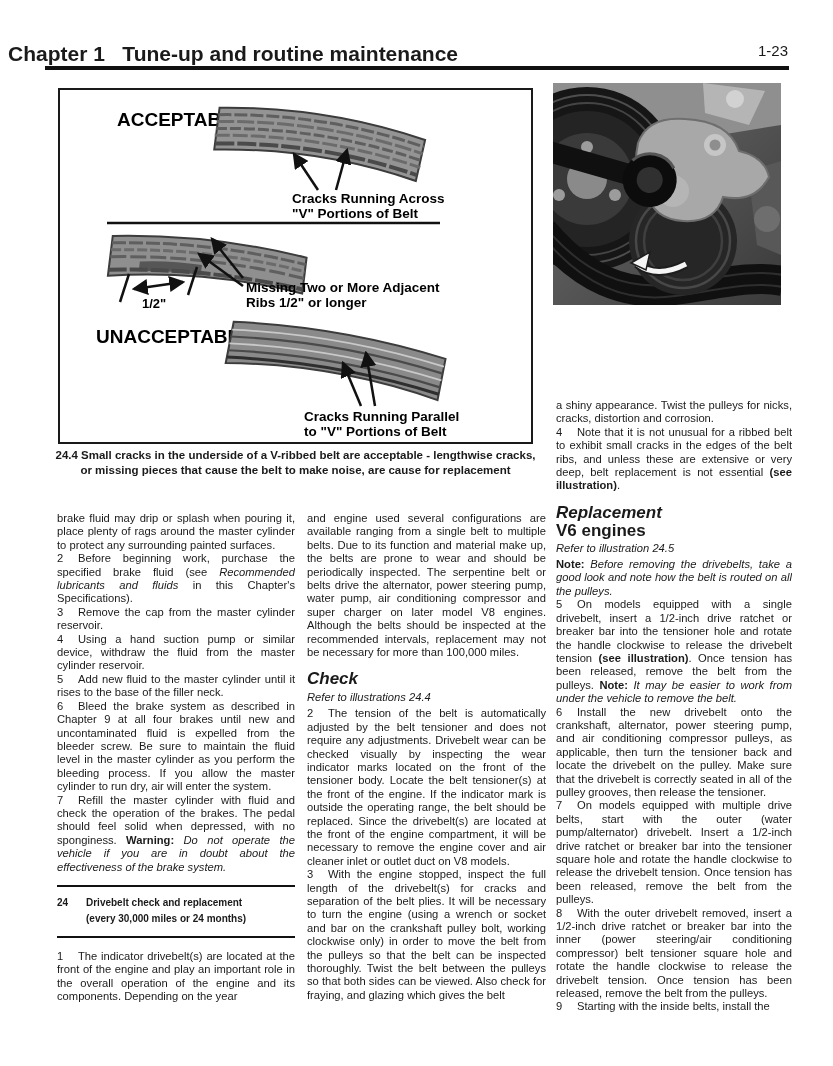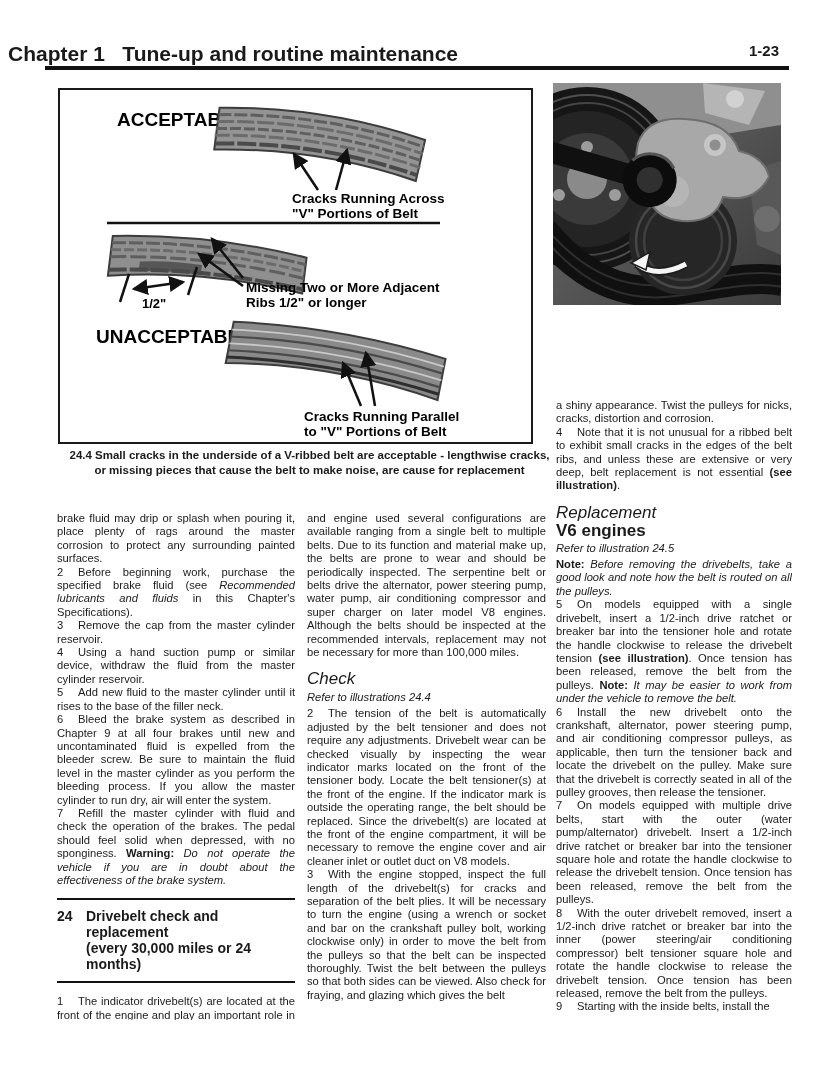--- a/index.html
+++ b/index.html
@@ -1,45 +1,45 @@
 <!DOCTYPE html>
 <html><head>
 <meta charset="utf-8">
 <style>
   html,body{margin:0;padding:0;background:#e8e8e8;}
   .page{position:relative;width:833px;height:1066px;background:#ffffff;margin:0 auto;
         font-family:"Liberation Sans","DejaVu Sans",sans-serif;color:#1a1a1a;overflow:hidden;}
   
   .hdr-title{position:absolute;top:42px;left:8px;width:100%;text-align:left;
              font-weight:bold;font-size:21px;white-space:pre;}
-  .hdr-page{position:absolute;top:42px;right:54px;font-weight:bold;font-size:15px;}
+  .hdr-page{position:absolute;top:42px;right:45px;font-weight:normal;font-size:15px;}
   .hdr-rule{position:absolute;top:66px;left:45px;width:744px;height:4px;background:#111;}
   
   .figbox{position:absolute;left:58px;top:88px;width:471px;height:352px;border:2px solid #1a1a1a;background:#fff;}
-  .figcap{position:absolute;left:66px;top:448px;width:487px;text-align:center;
+  .figcap{position:absolute;left:52px;top:448px;width:487px;text-align:center;
           font-weight:bold;font-size:11.5px;line-height:15px;}
   
   .photo{position:absolute;left:553px;top:83px;width:228px;height:222px;background:#444;}
   .photocap{position:absolute;left:549px;top:311px;width:238px;text-align:center;
             font-weight:bold;font-size:11.5px;line-height:15.5px;}
   
   .col{position:absolute;font-size:11.2px;line-height:13.4px;text-align:justify;overflow:hidden;}
   .col-left{left:57px;top:512px;width:238px;height:508px;}
   .col-mid{left:307px;top:512px;width:239px;height:508px;}
   .col-right{left:556px;top:399px;width:236px;height:628px;}
   .blk-p{margin:0;}
   .step-num{display:inline-block;min-width:21px;}
   .st-b{font-weight:bold;}
   .st-i{font-style:italic;}
-  .blk-h1{font-weight:normal;font-style:italic;font-size:17px;margin:13px 0 5px;text-align:left;}
+  .blk-h1{font-weight:bold;font-style:italic;font-size:17px;margin:13px 0 5px;text-align:left;}
   .blk-h2{font-weight:bold;font-size:17px;margin:2px 0 4px;text-align:left;}
   .blk-ref{font-style:italic;margin:0 0 3px;text-align:left;}
   .secbox{display:flex;gap:9px;margin:11px 0 12px;padding:8px 0 9px;
           border-top:2.5px solid #111;border-bottom:2.5px solid #111;
-          font-weight:bold;font-size:14px;line-height:16px;text-align:left;}
+          font-weight:bold;font-size:10px;line-height:16px;text-align:left;}
   .secnum{flex:0 0 20px;}
   svg text{font-family:"Liberation Sans","DejaVu Sans",sans-serif;}
 </style>
 </head>
 <body>
 
 <div class="page">
 
   <div class="hdr-title">Chapter 1   Tune-up and routine maintenance</div>
   <div class="hdr-page">1-23</div>
@@ -164,21 +164,21 @@
       <g>
         <path d="M133,181 Q104,196 84,181" fill="none" stroke="#1d1d1d" stroke-width="9"></path>
         <path d="M133,181 Q104,196 84,181" fill="none" stroke="#f5f5f5" stroke-width="5"></path>
         <polygon points="78,180 97,169 93,187" fill="#f5f5f5" stroke="#1d1d1d" stroke-width="1.5"></polygon>
       </g>
     </svg>
   </div>
 
 
   <div class="col col-left">
-      <p class="blk-p"><span>brake fluid may drip or splash when pouring it, place plenty of rags around the master corrosion to protect any surrounding painted surfaces.</span></p>
+      <p class="blk-p"><span>brake fluid may drip or splash when pouring it, place plenty of rags around the master cylinder to protect any surrounding painted surfaces.</span></p>
       <p class="blk-p"><span class="step-num">2</span><span>Before beginning work, purchase the specified brake fluid (see </span><span class="st-i">Recommended lubricants and fluids</span><span> in this Chapter's Specifications).</span></p>
       <p class="blk-p"><span class="step-num">3</span><span>Remove the cap from the master cylinder reservoir.</span></p>
       <p class="blk-p"><span class="step-num">4</span><span>Using a hand suction pump or similar device, withdraw the fluid from the master cylinder reservoir.</span></p>
       <p class="blk-p"><span class="step-num">5</span><span>Add new fluid to the master cylinder until it rises to the base of the filler neck.</span></p>
       <p class="blk-p"><span class="step-num">6</span><span>Bleed the brake system as described in Chapter 9 at all four brakes until new and uncontaminated fluid is expelled from the bleeder screw. Be sure to maintain the fluid level in the master cylinder as you perform the bleeding process. If you allow the master cylinder to run dry, air will enter the system.</span></p>
       <p class="blk-p"><span class="step-num">7</span><span>Refill the master cylinder with fluid and check the operation of the brakes. The pedal should feel solid when depressed, with no sponginess. </span><span class="st-b">Warning:</span><span class="st-i"> Do not operate the vehicle if you are in doubt about the effectiveness of the brake system.</span></p>
       <div class="secbox">
         <span class="secnum">24</span>
         <span class="sectext">Drivebelt check and replacement<br>(every 30,000 miles or 24 months)</span>
       </div>

